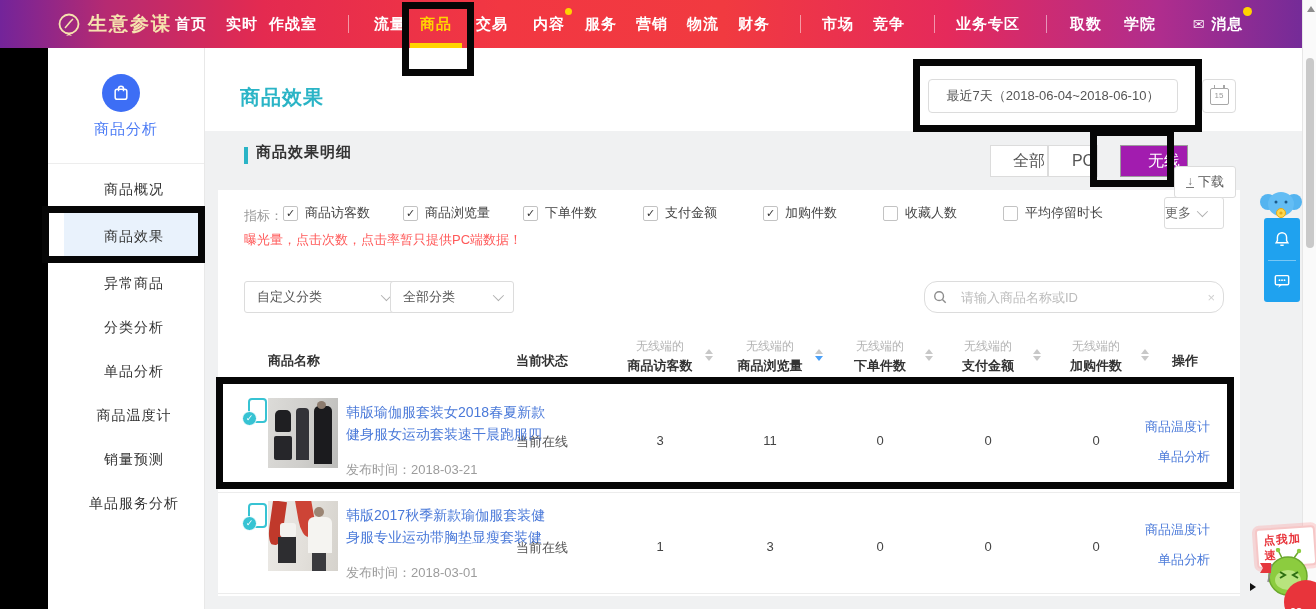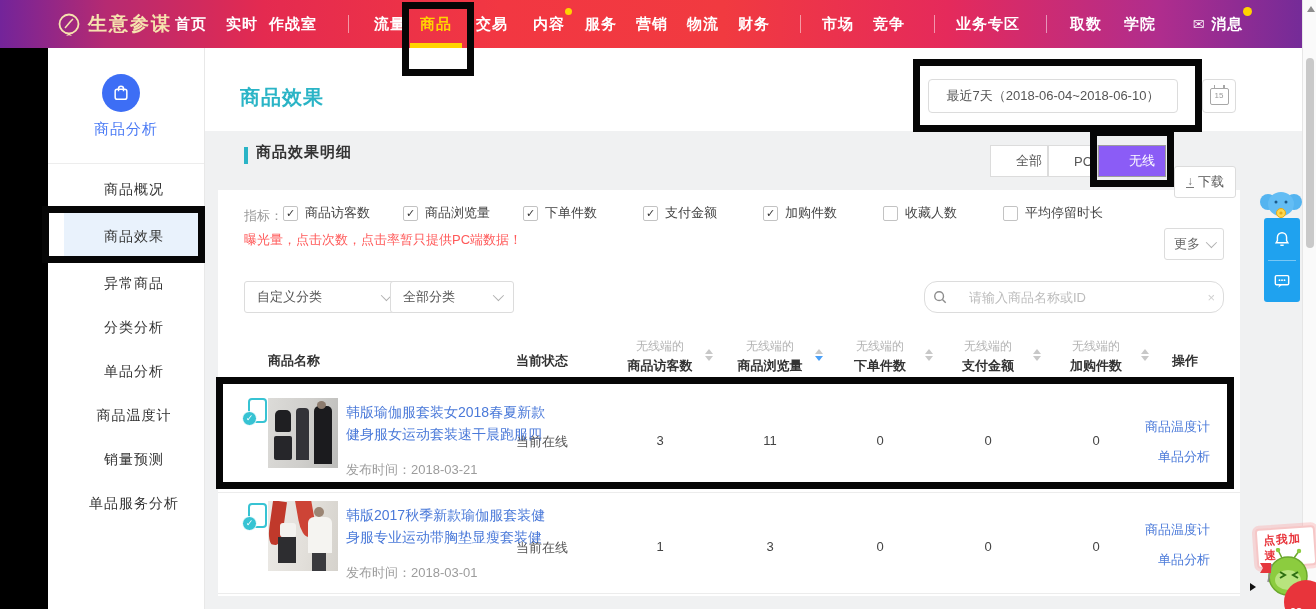--- a/index.html
+++ b/index.html
@@ -41,44 +41,44 @@
   .cal-btn{position:absolute;left:1202px;top:79px;width:34px;height:34px;box-sizing:border-box;border:1px solid #dcdcdc;border-radius:4px;
     background:#fff;display:flex;align-items:center;justify-content:center;cursor:pointer;}
   .cal-i{width:17px;height:15px;border:1.5px solid #a7a7a7;border-radius:2px;font-size:8px;color:#999;text-align:center;line-height:14px;position:relative;}
   .cal-i::before,.cal-i::after{content:"";position:absolute;top:-4px;width:1.5px;height:3px;background:#a7a7a7;}
   .cal-i::before{left:3px;} .cal-i::after{right:3px;}
 
   .sec-bar{position:absolute;left:244px;top:147px;width:4px;height:17px;background:#2ab4c6;}
   .sec-title{position:absolute;left:256px;top:143px;font-size:15px;font-weight:bold;color:#333;letter-spacing:1px;}
 
   .tab{position:absolute;top:145px;height:32px;box-sizing:border-box;border:1px solid #dcdcdc;background:#fff;color:#555;
-    font-size:13px;display:flex;align-items:center;justify-content:center;cursor:pointer;padding-left:20px;}
-  .tab.active{background:#8b5cf6;border-color:#9c9c9c;color:#fff;}
+    font-size:16px;display:flex;align-items:center;justify-content:center;cursor:pointer;padding-left:20px;}
+  .tab.active{background:#a21caf;border-color:#9c9c9c;color:#fff;margin-left:22px;}
   .dl-btn{position:absolute;left:1174px;top:145px;width:62px;height:32px;box-sizing:border-box;border:1px solid #dcdcdc;border-radius:3px;
     background:#fff;color:#555;font-size:13px;display:flex;align-items:center;justify-content:center;gap:4px;cursor:pointer;margin-top:21px;}
   .dl-arrow{font-size:12px;color:#777;border-bottom:1.5px solid #777;line-height:11px;padding:0 1px;}
   .dl-arrow::before{content:"↓";}
 
   
   .m-label{position:absolute;left:244px;top:207px;font-size:13px;color:#9a9a9a;}
   .cb-item{position:absolute;top:204px;display:flex;align-items:center;gap:7px;cursor:pointer;}
   .cb{width:15px;height:15px;box-sizing:border-box;border:1px solid #c3c3c3;border-radius:2px;background:#fff;
     font-size:11px;line-height:13px;text-align:center;color:#333;font-weight:bold;}
   .cb.checked::after{content:"✓";}
   .cb-txt{font-size:13px;color:#444;}
   .more-btn{position:absolute;left:1164px;top:197px;width:60px;height:32px;box-sizing:border-box;border:1px solid #dcdcdc;border-radius:3px;
-    background:#fff;color:#666;font-size:13px;display:flex;align-items:center;justify-content:center;gap:6px;cursor:pointer;margin-top:31px;}
+    background:#fff;color:#666;font-size:13px;display:flex;align-items:center;gap:6px;cursor:pointer;}
   .chev{width:7px;height:7px;border-right:1.5px solid #b0b0b0;border-bottom:1.5px solid #b0b0b0;transform:rotate(45deg) translateY(-2px);}
   .notice{position:absolute;left:244px;top:231px;font-size:13px;color:#ff5a5a;}
 
   
   .select{position:absolute;top:281px;height:32px;box-sizing:border-box;border:1px solid #dcdcdc;border-radius:3px;background:#fff;
     display:flex;align-items:center;justify-content:space-between;padding:0 12px;font-size:13px;color:#555;cursor:pointer;}
   .search{position:absolute;left:924px;top:281px;width:300px;height:32px;box-sizing:border-box;border:1px solid #dcdcdc;border-radius:13px;background:#fff;
-    display:flex;align-items:center;padding:0 8px;gap:20px;}
+    display:flex;align-items:center;padding:0 8px;gap:12px;}
   .search input{border:0;outline:0;flex:1;font-size:13px;color:#333;font-family:inherit;background:transparent;}
   .search input::placeholder{color:#bcbcbc;}
   .x-icon{color:#d0d0d0;font-size:13px;cursor:pointer;}
 
   
   .th{position:absolute;font-size:13px;font-weight:bold;color:#333;}
   .mcol{position:absolute;top:338px;width:110px;text-align:center;}
   .mcol .pre{font-size:12px;color:#b3b3b3;}
   .mcol .nm{font-size:13px;font-weight:bold;color:#333;margin-top:2px;}
   .sort{position:absolute;right:2px;top:11px;display:flex;flex-direction:column;gap:2px;cursor:pointer;}

